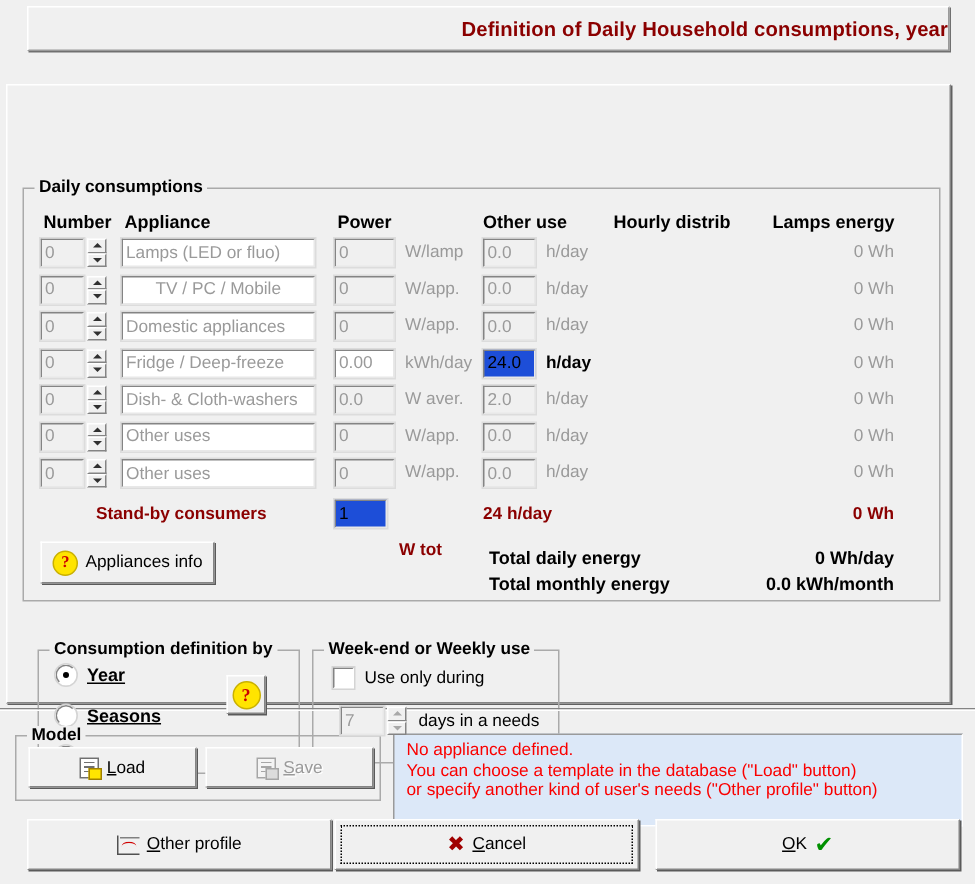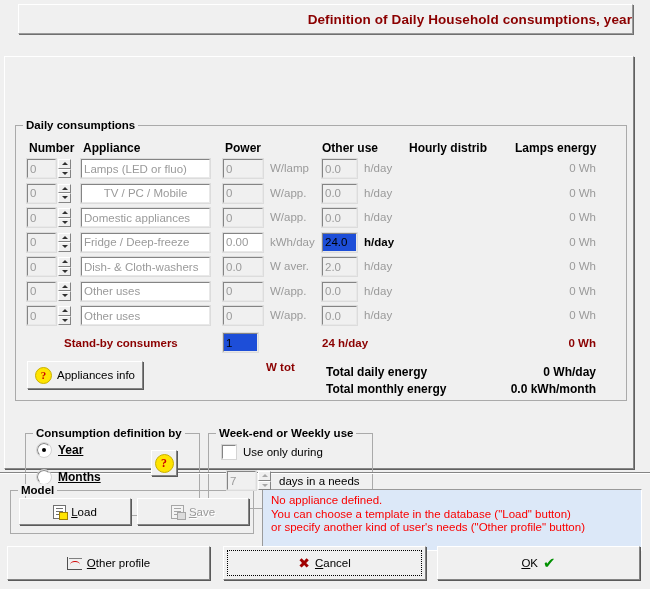--- a/index.html
+++ b/index.html
@@ -251,21 +251,21 @@
     border-bottom: 1px solid #ffffff;
     padding: 4px 6px 0 8px;
     box-sizing: border-box;
   }
   .info-line {
     color: #fa0000; font-size: 11.5px; line-height: 13.5px;
     white-space: nowrap;
   }
   
   .footer-btn { position: absolute; height: 34px; }
-  #btn-otherprofile { left: 7px; top: 546px; width: 203px; }
+  #btn-otherprofile { left: 18px; top: 546px; width: 203px; }
   #btn-cancel { left: 223px; top: 546px; width: 203px; }
   #btn-ok { left: 437px; top: 546px; width: 203px; }
   
   .ico-chart {
     width: 15px; height: 13px;
     position: relative;
     border-left: 1px solid #505050;
     border-bottom: 1px solid #505050;
     box-sizing: border-box;
   }
@@ -487,20 +487,24 @@
 
   <div class="groupbox" id="def-group" style="left:20px; top:370px; width:175px; height:89px;">
     <div class="gb-frame"></div>
     <div class="gb-title">Consumption definition by</div>
     <div class="gb-body" style="padding:16px 0 0 12px;">
       <div class="radio-row">
         <span class="radio">
             <span class="dot"></span>
           </span>
         <span class="radio-lbl">Year</span>
+      </div>
+      <div class="radio-row">
+        <span class="radio"></span>
+        <span class="radio-lbl">Seasons</span>
       </div>
       <div class="radio-row" style="margin-bottom:0;">
         <span class="radio"></span>
         <span class="radio-lbl">Months</span>
       </div>
       <div class="btn" style="position:absolute;left:126px;top:23px;width:26px;height:26px;">
         <span class="help-circle" style="width:17px;height:17px;font-size:12px;">?</span>
       </div>
     </div>
   </div>

